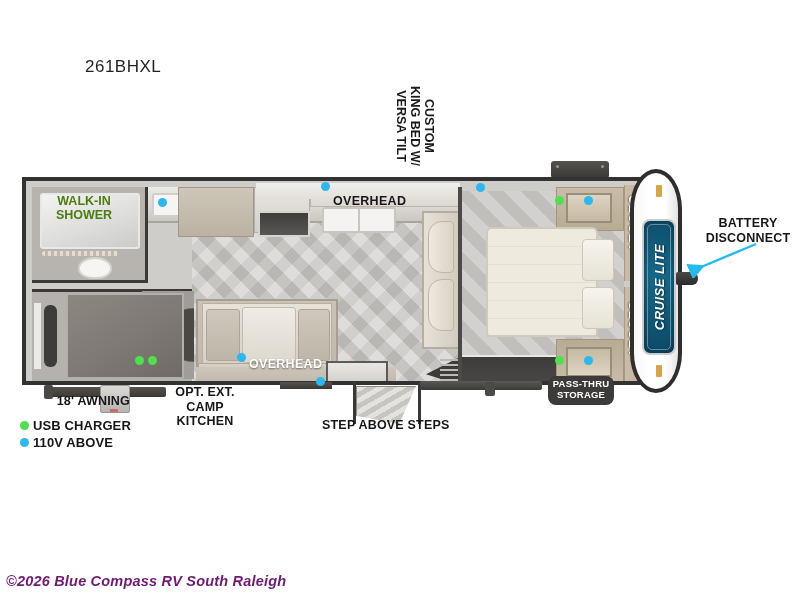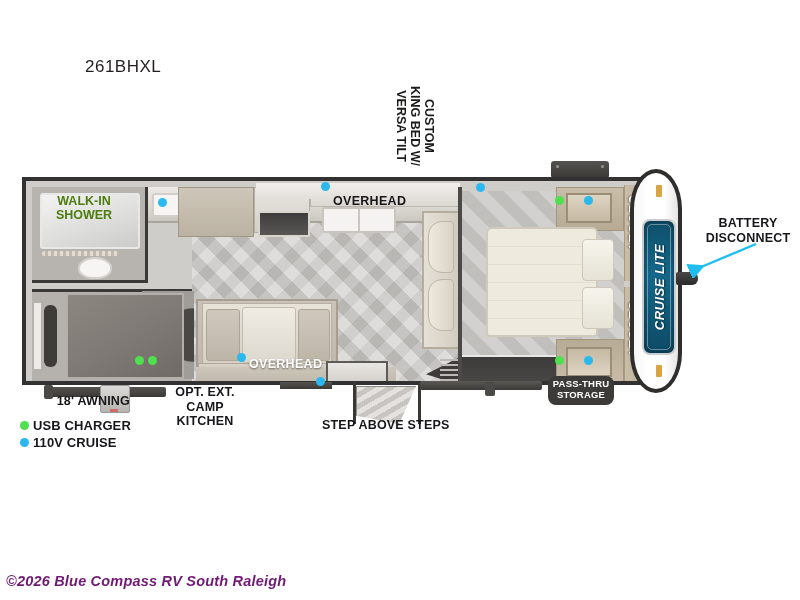--- a/index.html
+++ b/index.html
@@ -681,17 +681,17 @@
     </div>
 </div>
 
 <div id="legend">
   <div class="legend-row">
     <span class="legend-dot" style="background: rgb(78, 224, 78);"></span>
     <span class="legend-text">USB CHARGER</span>
   </div>
   <div class="legend-row">
     <span class="legend-dot" style="background: rgb(43, 184, 239);"></span>
-    <span class="legend-text">110V CRUISE</span>
+    <span class="legend-text">110V ABOVE</span>
   </div>
 </div>
 
 <div id="footer-copyright">©2026 Blue Compass RV South Raleigh</div>
 
 </body></html>

